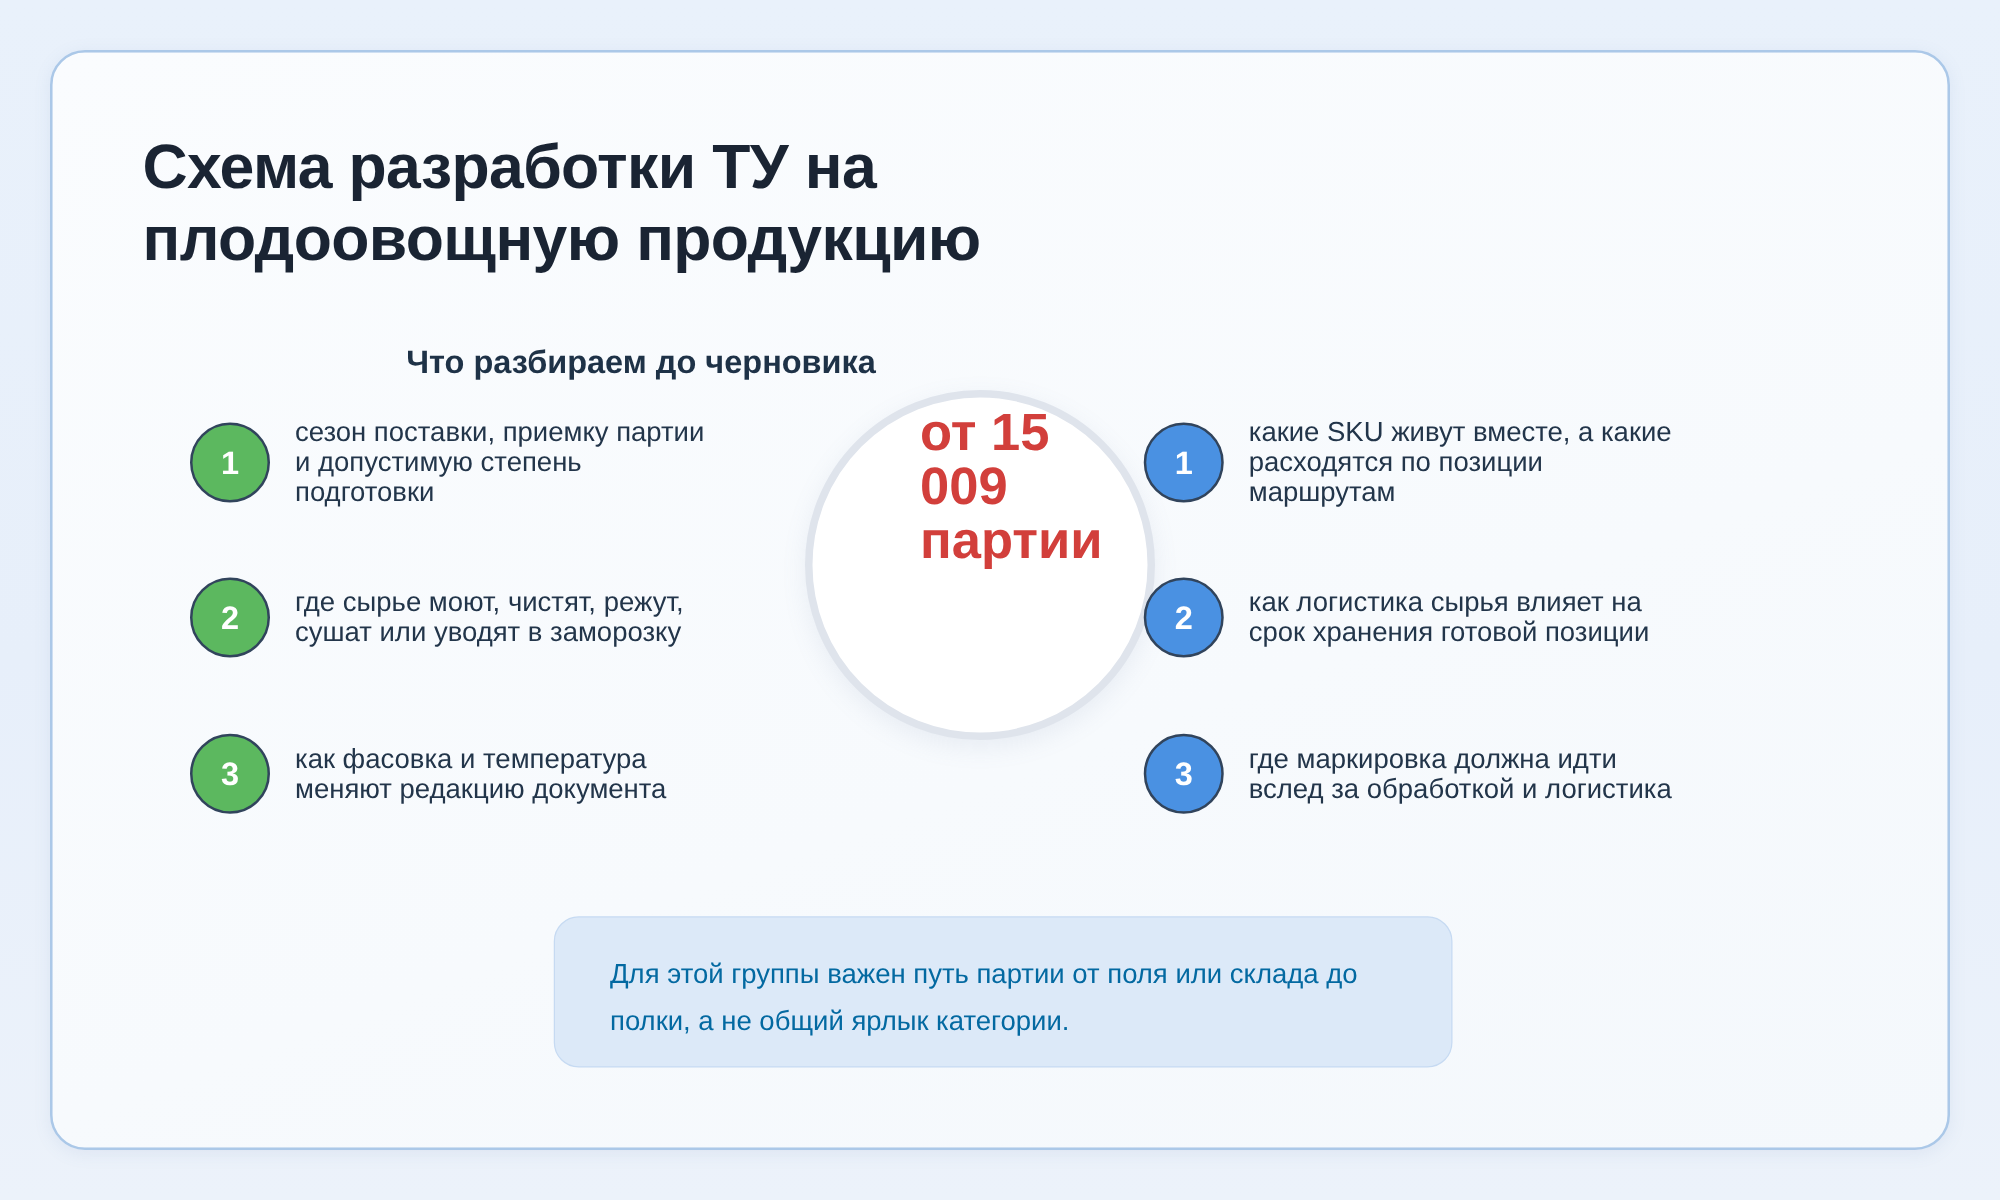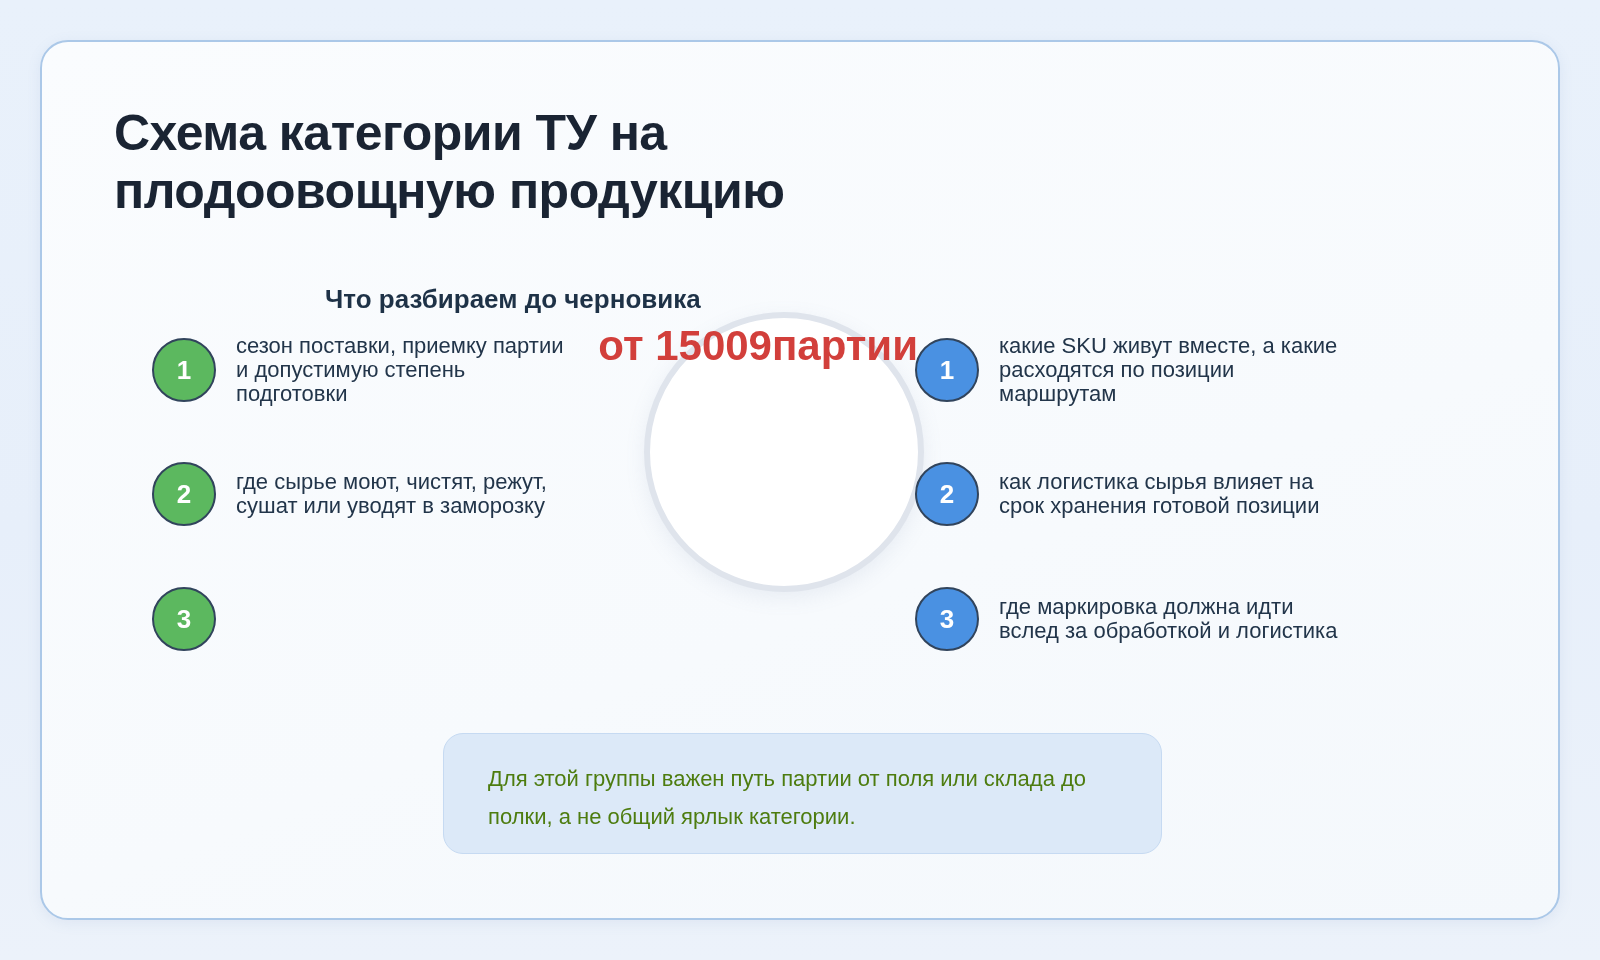--- a/index.html
+++ b/index.html
@@ -31,34 +31,34 @@
     letter-spacing: -0.5px;
   }
 
   .col-header {
     position: absolute;
     font-size: 26px;
     font-weight: 700;
     color: #1e3247;
     white-space: nowrap;
   }
-  .col-header.left  { left: 283px; top: 242px; }   
+  .col-header.left  { left: 283px; top: 232px; }   
   .col-header.right { left: 875px; top: 234px; }   
 
   .price-circle {
     position: absolute;
     left: 602px; top: 270px;        
     width: 280px; height: 280px;
     background: #ffffff;
     border: 6px solid #dfe4ec;
     border-radius: 50%;
     box-shadow: 0 6px 20px rgba(120, 140, 170, 0.12);
     display: flex;
-    flex-direction: row;
-    justify-content: flex-end;
+    flex-direction: column;
+    justify-content: flex-start;
     padding-left: 86px;
     padding-top: 6px;
     z-index: 1;
   }
   .price-line {
     font-size: 42px;
     line-height: 43px;
     font-weight: 700;
     color: #d23f3b;
     white-space: nowrap;
@@ -109,49 +109,50 @@
     border: 1px solid #c6daf2;
     border-radius: 20px;
     z-index: 2;
   }
   .note-text {
     margin: 26px 0 17px 44px;
     width: 612px;
     font-size: 22px;
     line-height: 38px;
     font-weight: 400;
-    color: #4d7c0f;
+    color: #0369a1;
   }
 </style>
 </head>
 <body>
 
 <div class="card">
 
-  <h1 class="title">Схема категории ТУ на плодоовощную продукцию</h1>
+  <h1 class="title">Схема разработки ТУ на плодоовощную продукцию</h1>
 
   <div class="col-header left">Что разбираем до черновика</div>
 
   <div class="price-circle">
     <div class="price-line">от 15</div>
     <div class="price-line">009</div>
     <div class="price-line">партии</div>
   </div>
 
   <div class="col-left">
     <div class="item-row r1">
       <div class="badge">1</div>
       <div class="item-text">сезон поставки, приемку партии и допустимую степень подготовки</div>
     </div>
     <div class="item-row r2">
       <div class="badge">2</div>
       <div class="item-text">где сырье моют, чистят, режут, сушат или уводят в заморозку</div>
     </div>
     <div class="item-row r3">
       <div class="badge">3</div>
+      <div class="item-text">как фасовка и температура меняют редакцию документа</div>
     </div>
   </div>
 
   <div class="col-right">
     <div class="item-row r1">
       <div class="badge">1</div>
       <div class="item-text">какие SKU живут вместе, а какие расходятся по позиции маршрутам</div>
     </div>
     <div class="item-row r2">
       <div class="badge">2</div>

